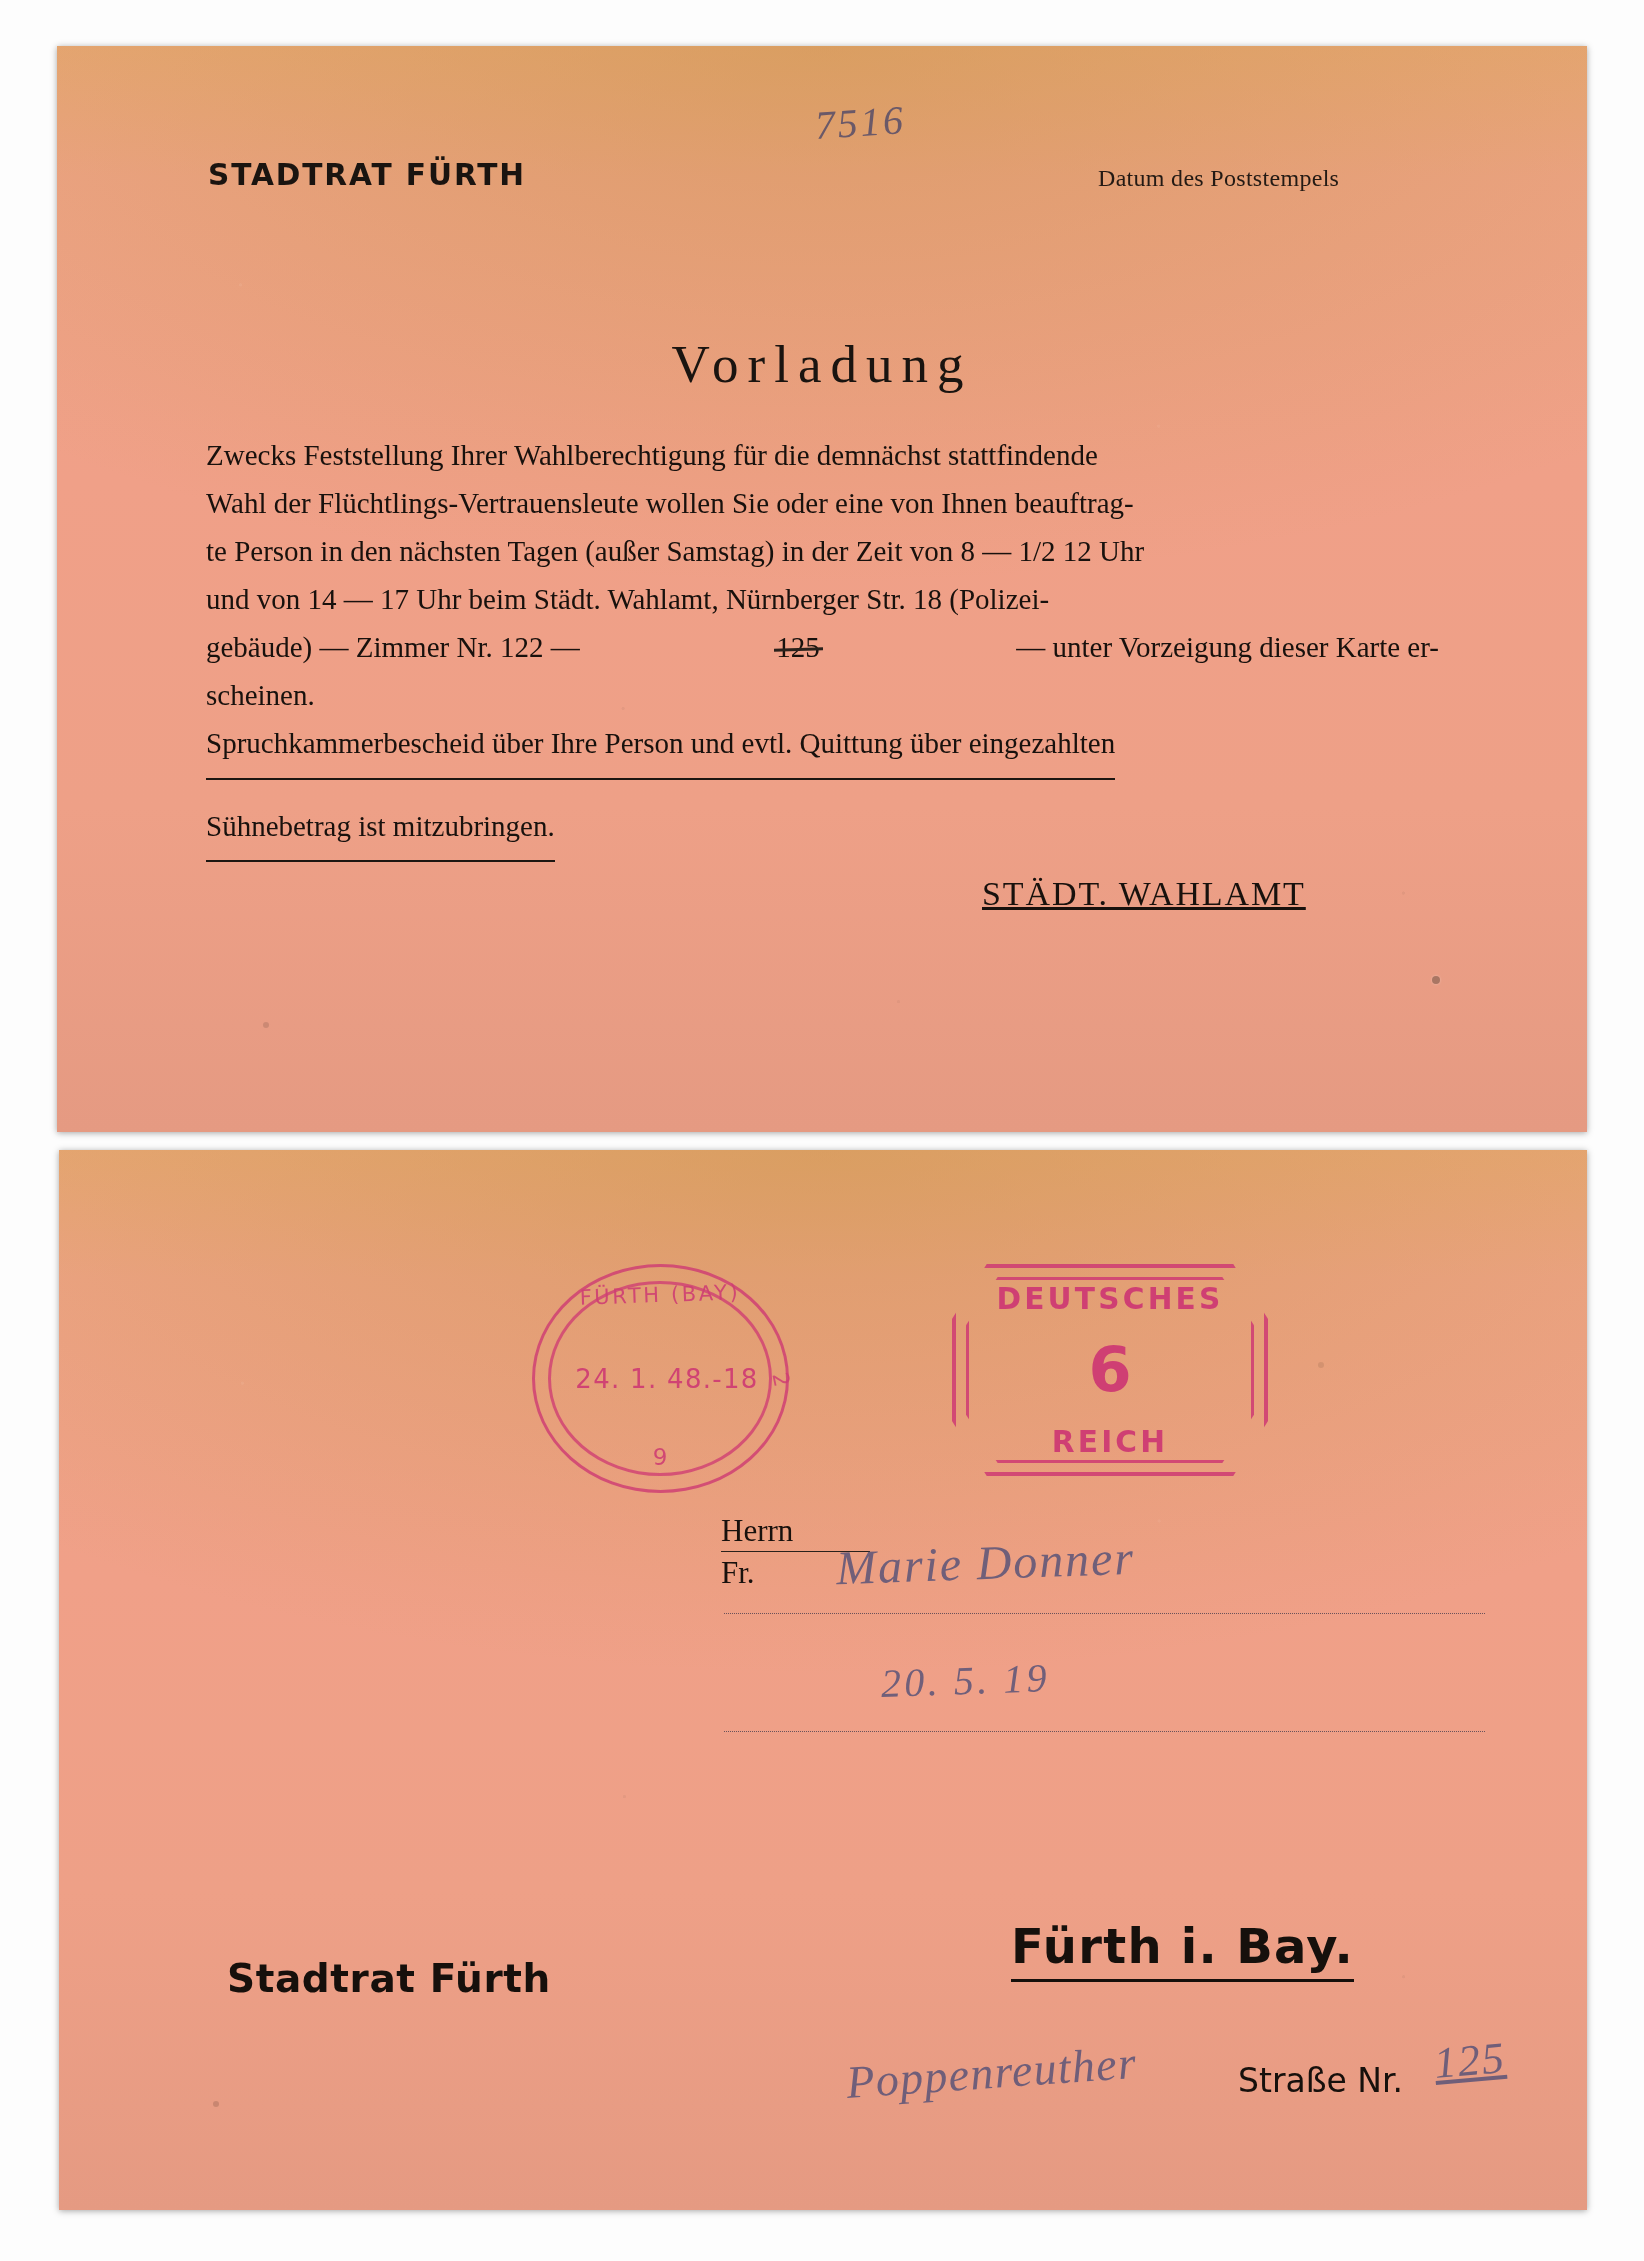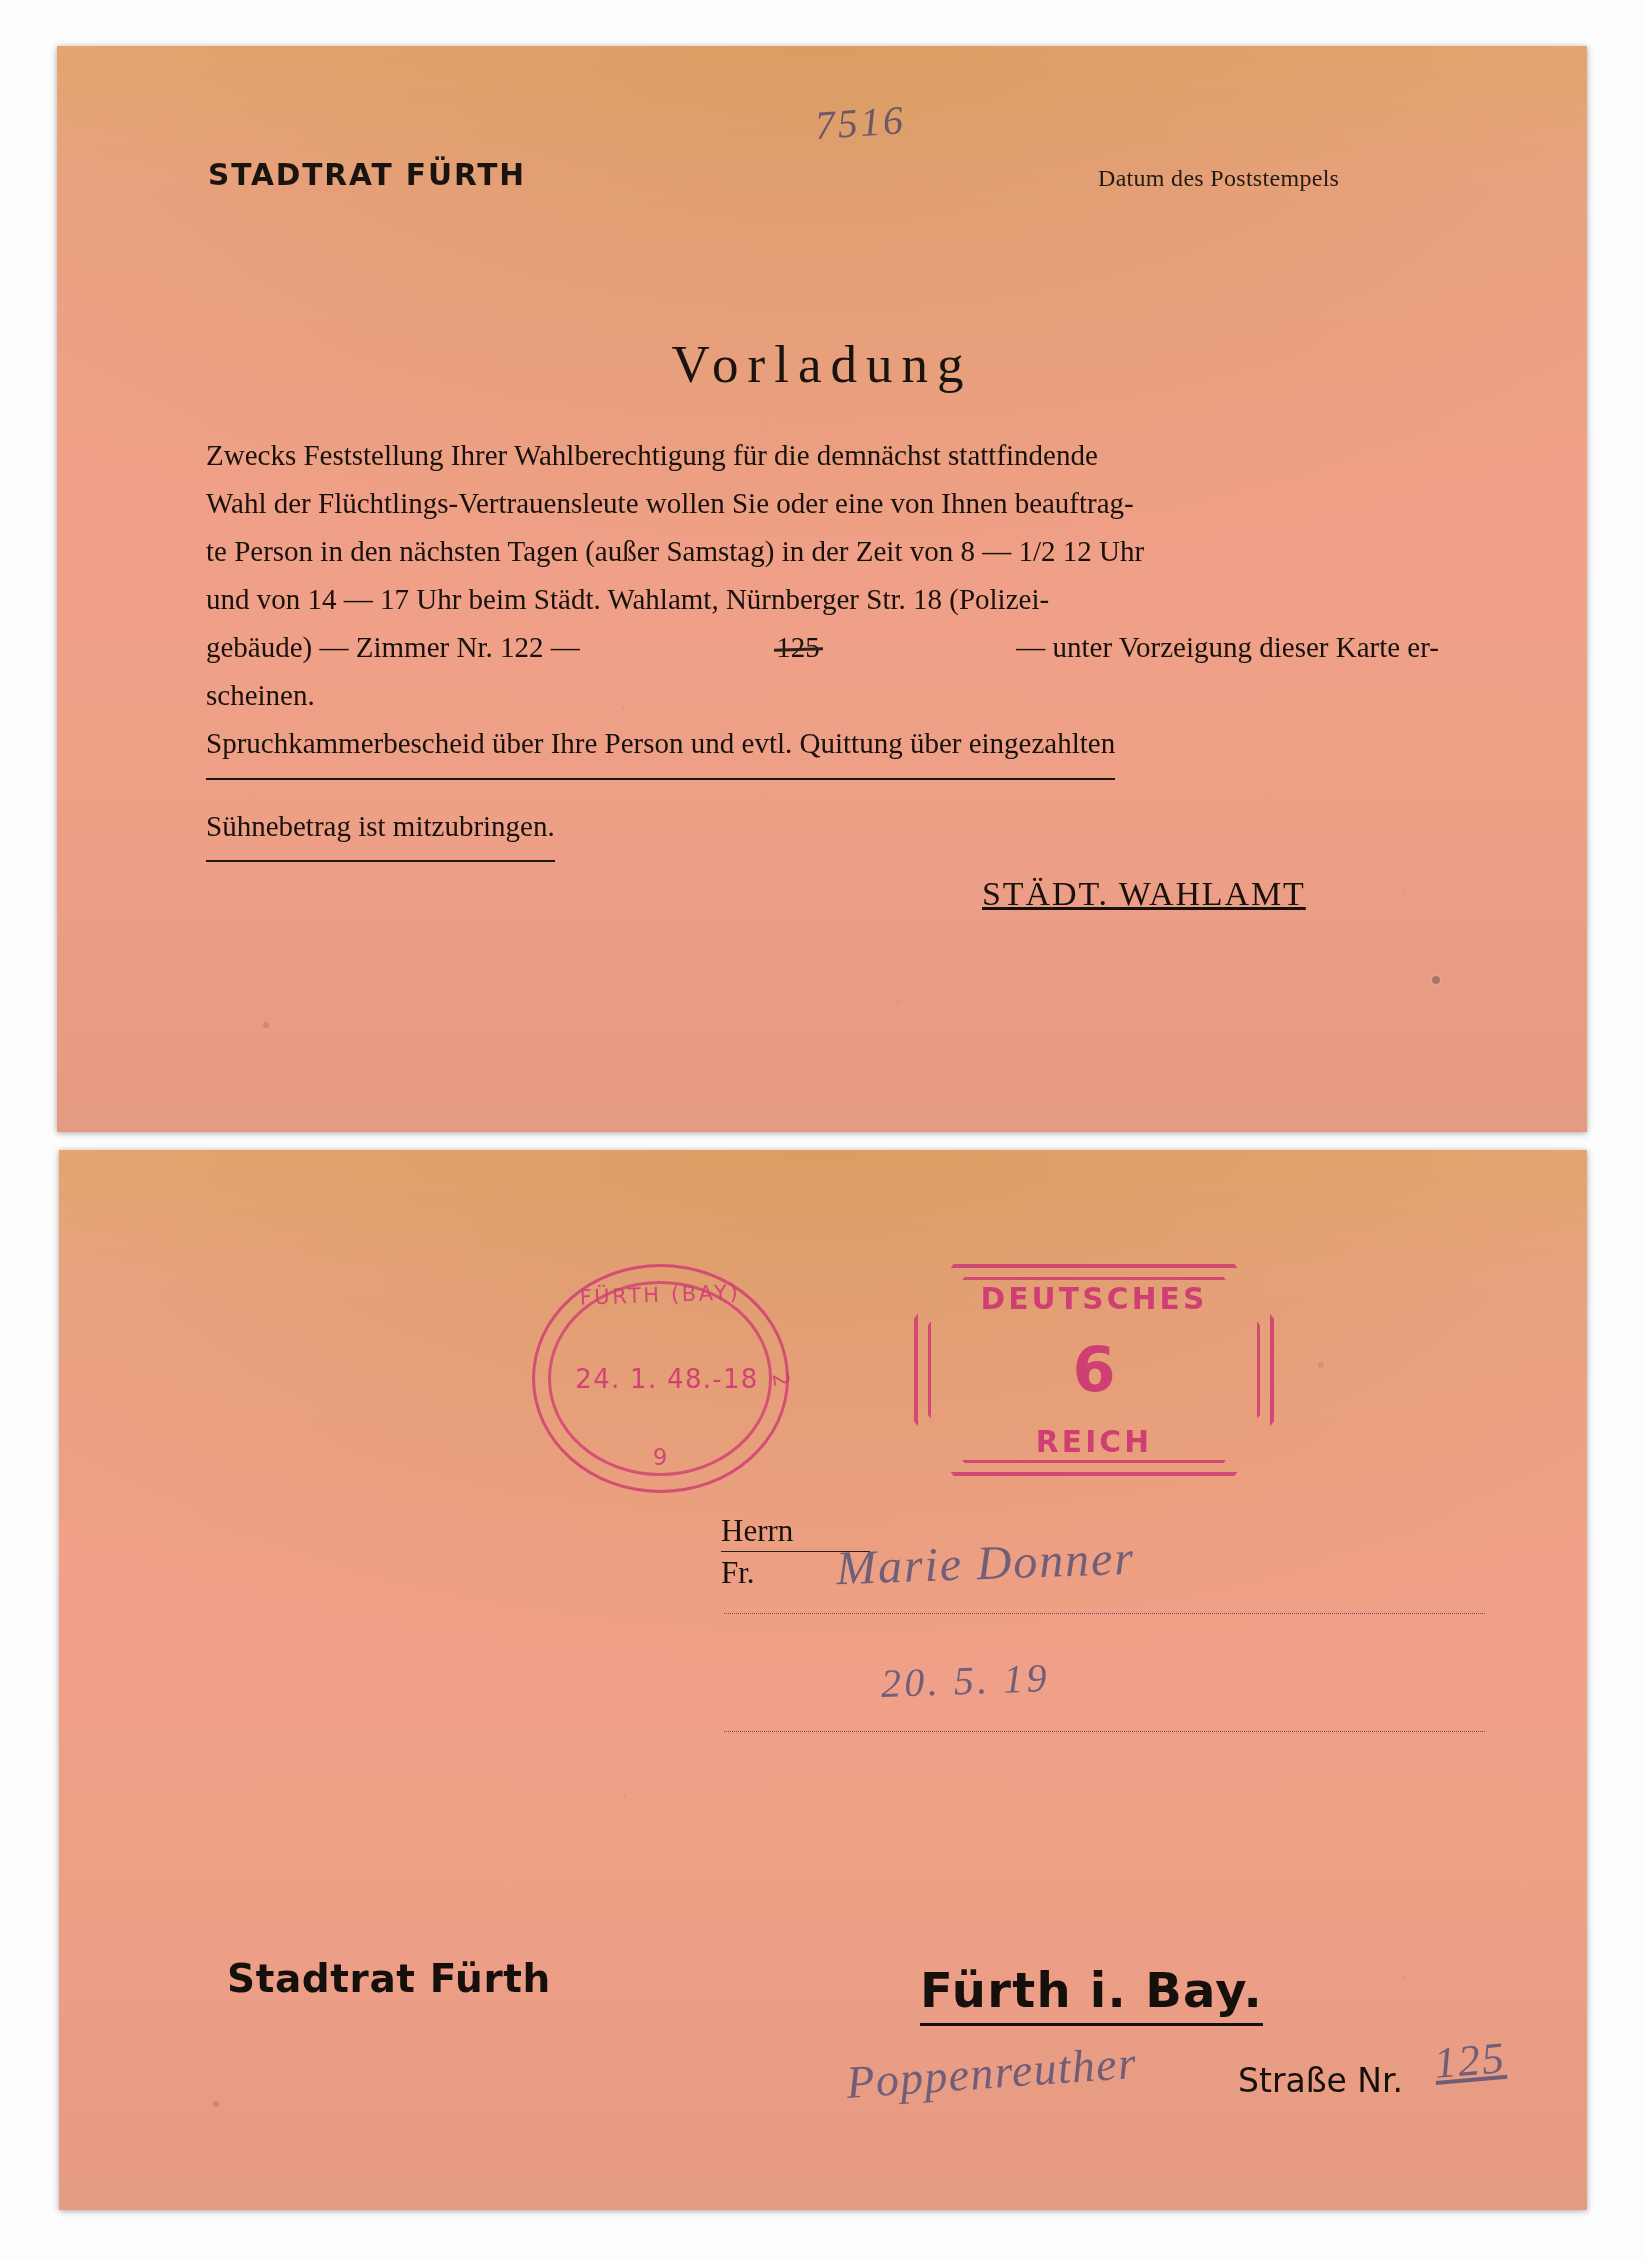--- a/index.html
+++ b/index.html
@@ -240,23 +240,23 @@
     right: 23px;
     top: 117px;
     font-family: "DejaVu Sans", sans-serif;
     font-size: 22px;
     opacity: 0.85;
     transform: rotate(78deg);
   }
 
   .meter-stamp {
     position: absolute;
-    left: 855px;
+    left: 893px;
     top: 114px;
-    width: 360px;
+    width: 316px;
     height: 212px;
     color: #cf3f73;
   }
   .meter-stamp .oct {
     position: absolute;
     inset: 0;
     border: 4.5px solid #cf3f73;
     opacity: 0.9;
     clip-path: polygon(11% 0,89% 0,100% 26%,100% 74%,89% 100%,11% 100%,0 74%,0 26%);
   }
@@ -423,21 +423,21 @@
       </div>
 
       <div class="dotline" style="left:665px; top:463px; width:761px;"></div>
       <div class="dotline" style="left:665px; top:581px; width:761px;"></div>
 
       <div class="hand" style="left:777px; top:385px; font-size:48px; letter-spacing:1.9px; transform:rotate(-2deg);">Marie Donner</div>
       <div class="hand" style="left:822px; top:507px; font-size:40px; letter-spacing:3.2px; transform:rotate(-2deg);">20. 5. 19</div>
 
       <div class="sender-name" style="position:absolute; left:168px; top:806px;">Stadtrat Fürth</div>
 
-      <div class="city-line" style="position:absolute; left:861px; top:768px;margin-top:44px;">Fürth i. Bay.</div>
+      <div class="city-line" style="position:absolute; left:952px; top:768px;">Fürth i. Bay.</div>
 
       <div class="hand" style="left:787px; top:896px; font-size:46px; letter-spacing:1.3px; transform:rotate(-4deg);">Poppenreuther</div>
       <div class="street-label" style="position:absolute; left:1179px; top:911px;">Straße Nr.</div>
       <div class="hand" style="left:1375px; top:885px; font-size:44px; letter-spacing:1.9px; transform:rotate(-5deg); text-decoration:underline;">125</div>
 
       <div class="speck" style="left:154px; top:951px; opacity:.4;"></div>
       <div class="speck" style="left:1259px; top:212px; opacity:.25;"></div>
     </div>
   </div>
 

